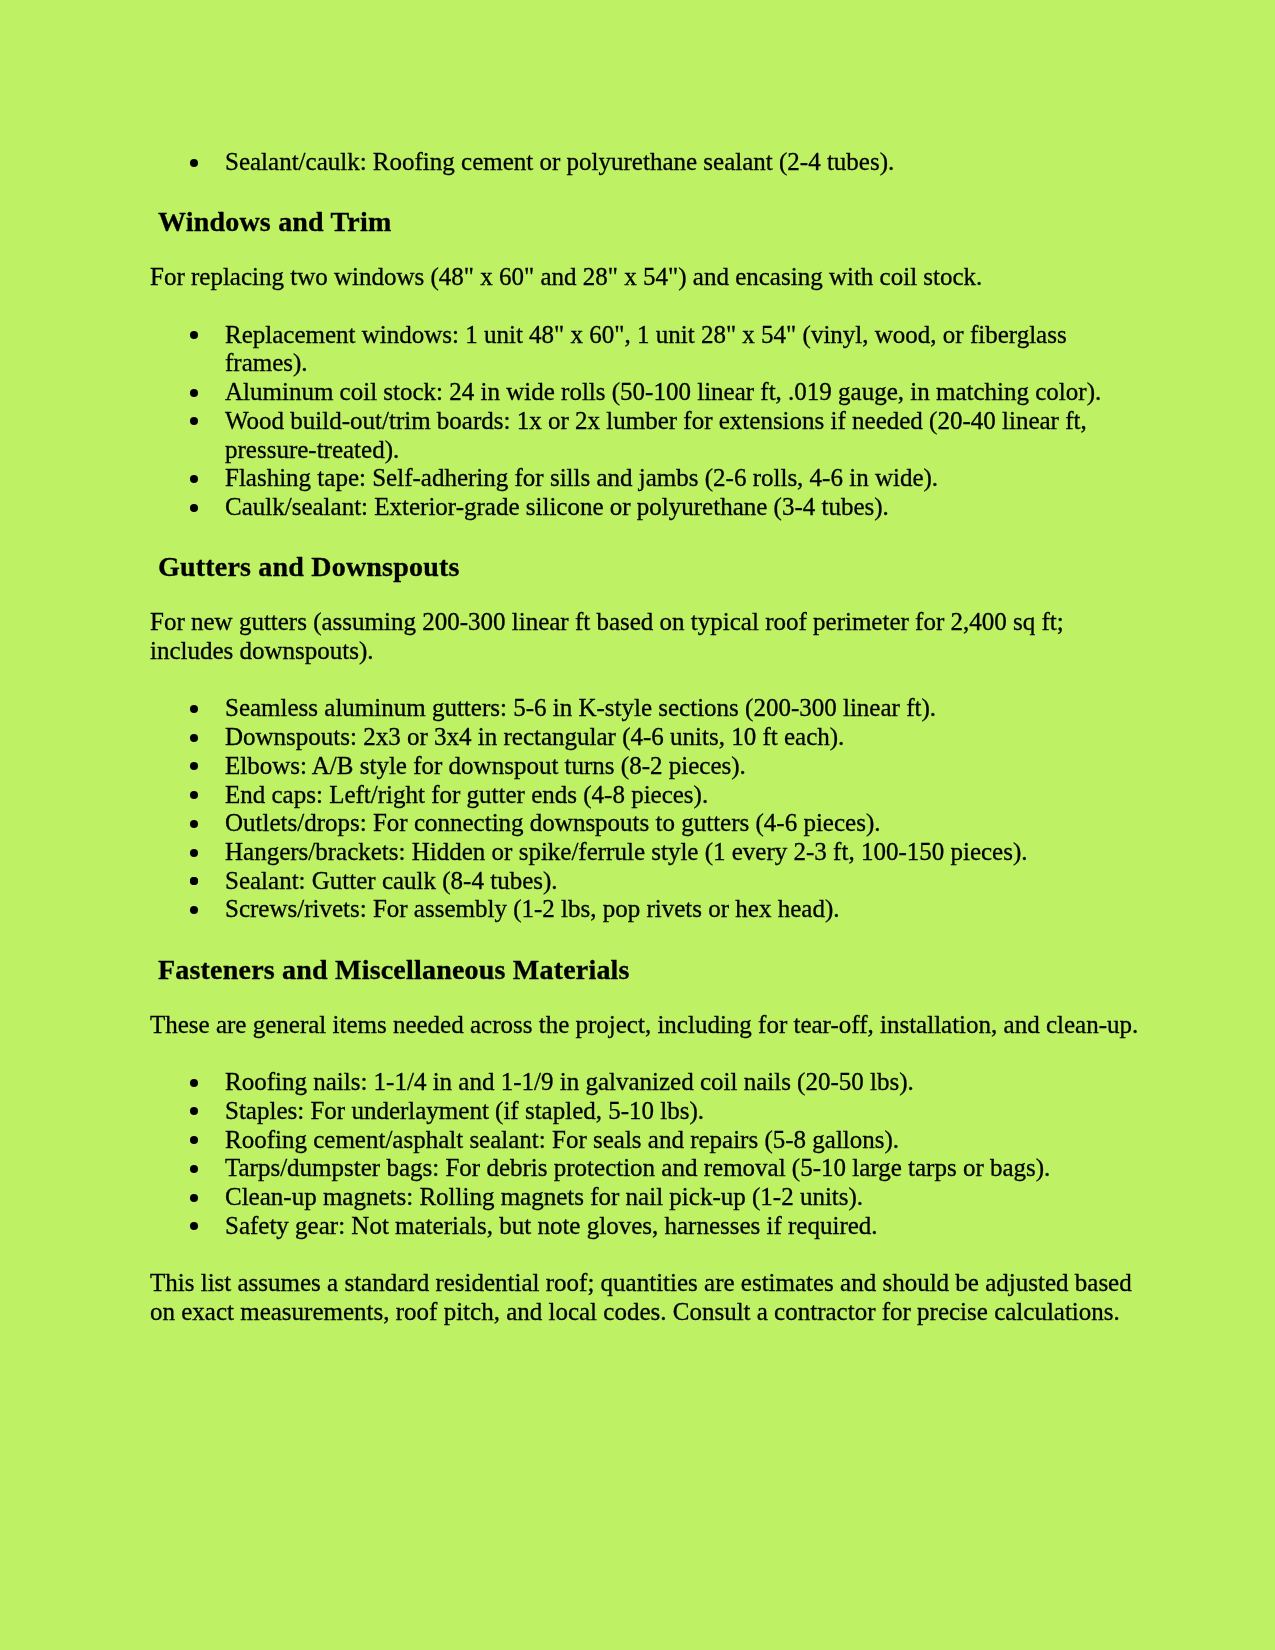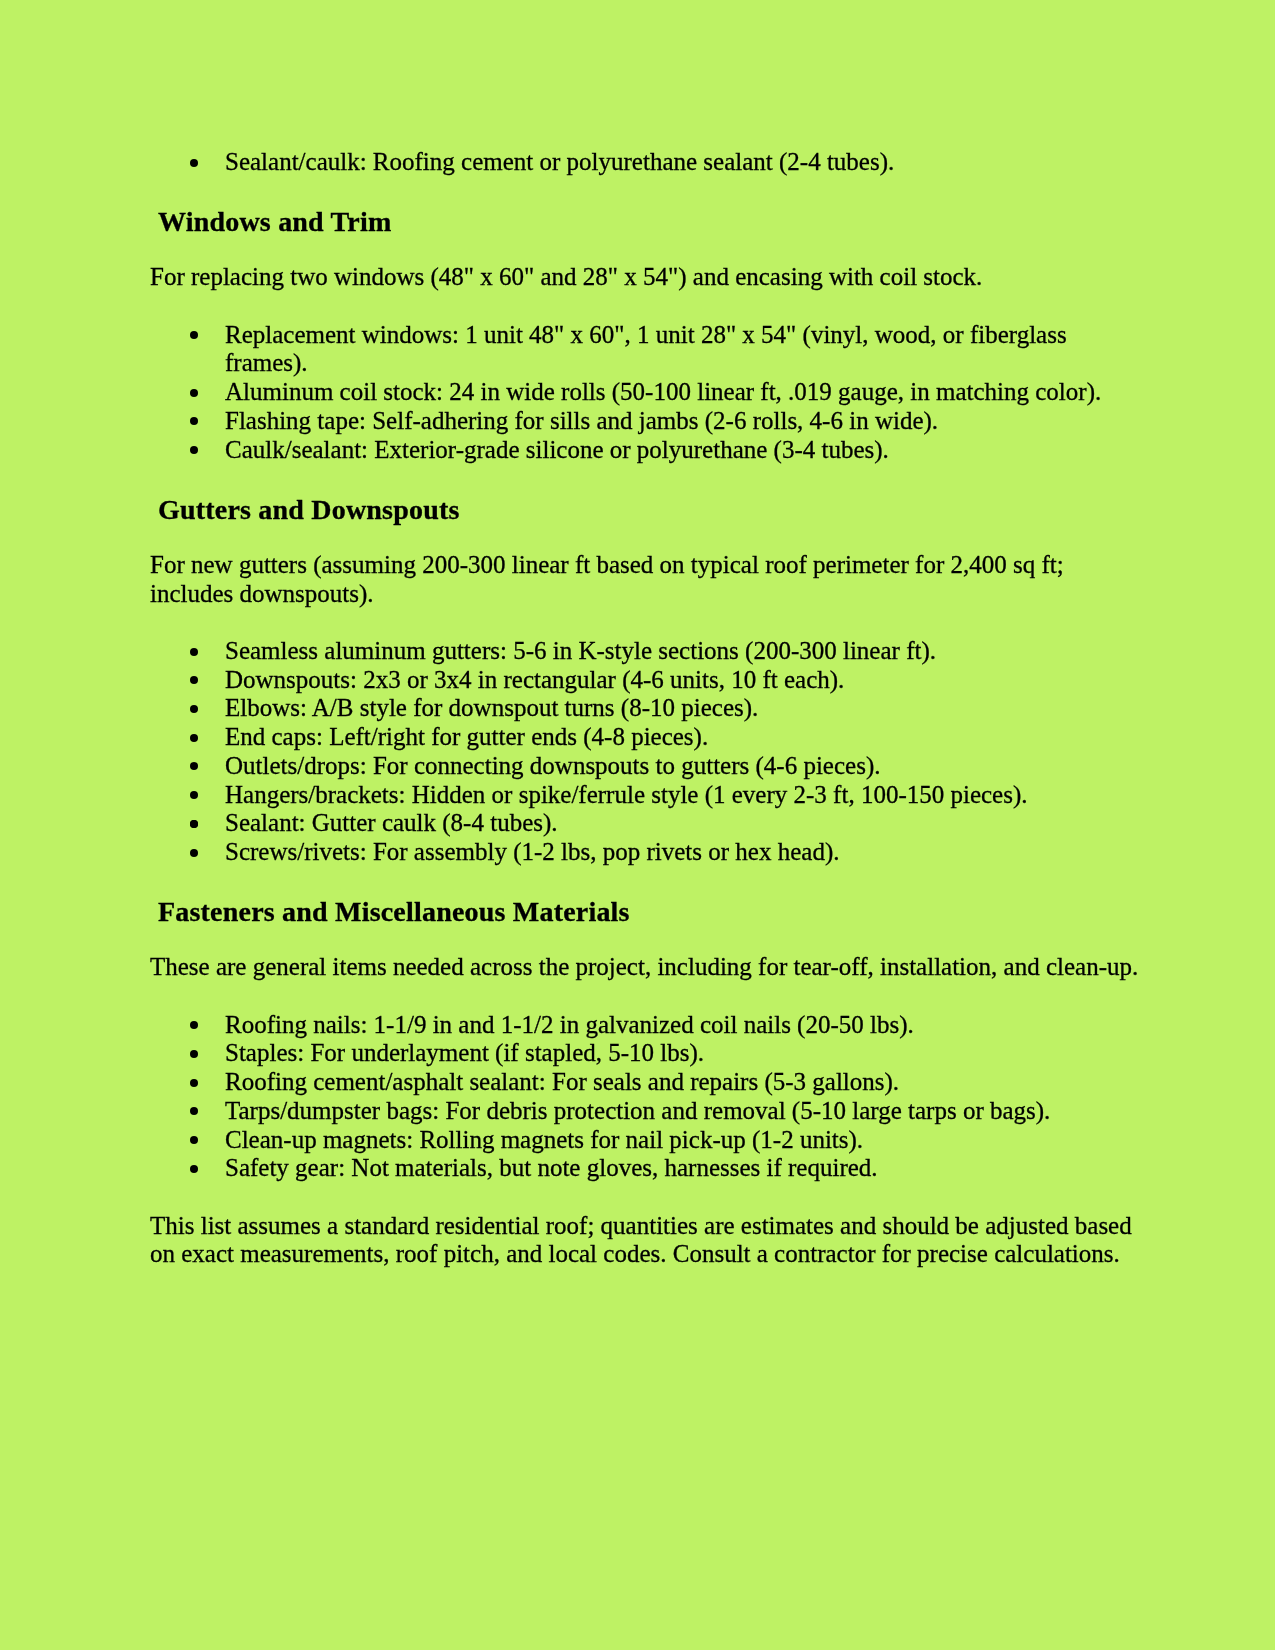--- a/index.html
+++ b/index.html
@@ -66,44 +66,45 @@
         <span class="bullet-dot"></span>
         <span>Sealant/caulk: Roofing cement or polyurethane sealant (2-4 tubes).</span>
       </li>
     </ul>
 
     <h2 class="sec-heading">Windows and Trim</h2>
     <p>For replacing two windows (48" x 60" and 28" x 54") and encasing with coil stock.</p>
     <ul class="blist">
       <li><span class="bullet-dot"></span><span>Replacement windows: 1 unit 48" x 60", 1 unit 28" x 54" (vinyl, wood, or fiberglass frames).</span></li>
       <li><span class="bullet-dot"></span><span>Aluminum coil stock: 24 in wide rolls (50-100 linear ft, .019 gauge, in matching color).</span></li>
+      <li><span class="bullet-dot"></span><span>Wood build-out/trim boards: 1x or 2x lumber for extensions if needed (20-40 linear ft, pressure-treated).</span></li>
       <li><span class="bullet-dot"></span><span>Flashing tape: Self-adhering for sills and jambs (2-6 rolls, 4-6 in wide).</span></li>
       <li><span class="bullet-dot"></span><span>Caulk/sealant: Exterior-grade silicone or polyurethane (3-4 tubes).</span></li>
     </ul>
 
     <h2 class="sec-heading">Gutters and Downspouts</h2>
     <p>For new gutters (assuming 200-300 linear ft based on typical roof perimeter for 2,400 sq ft; includes downspouts).</p>
     <ul class="blist">
       <li><span class="bullet-dot"></span><span>Seamless aluminum gutters: 5-6 in K-style sections (200-300 linear ft).</span></li>
       <li><span class="bullet-dot"></span><span>Downspouts: 2x3 or 3x4 in rectangular (4-6 units, 10 ft each).</span></li>
-      <li><span class="bullet-dot"></span><span>Elbows: A/B style for downspout turns (8-10 pieces).</span></li>
+      <li><span class="bullet-dot"></span><span>Elbows: A/B style for downspout turns (8-2 pieces).</span></li>
       <li><span class="bullet-dot"></span><span>End caps: Left/right for gutter ends (4-8 pieces).</span></li>
       <li><span class="bullet-dot"></span><span>Outlets/drops: For connecting downspouts to gutters (4-6 pieces).</span></li>
       <li><span class="bullet-dot"></span><span>Hangers/brackets: Hidden or spike/ferrule style (1 every 2-3 ft, 100-150 pieces).</span></li>
       <li><span class="bullet-dot"></span></li>
       <li><span class="bullet-dot"></span><span>Sealant: Gutter caulk (8-4 tubes).</span></li>
       <li><span class="bullet-dot"></span><span>Screws/rivets: For assembly (1-2 lbs, pop rivets or hex head).</span></li>
     </ul>
 
     <h2 class="sec-heading">Fasteners and Miscellaneous Materials</h2>
     <p>These are general items needed across the project, including for tear-off, installation, and clean-up.</p>
     <ul class="blist">
-      <li><span class="bullet-dot"></span><span>Roofing nails: 1-1/9 in and 1-1/2 in galvanized coil nails (20-50 lbs).</span></li>
+      <li><span class="bullet-dot"></span><span>Roofing nails: 1-1/4 in and 1-1/9 in galvanized coil nails (20-50 lbs).</span></li>
       <li><span class="bullet-dot"></span><span>Staples: For underlayment (if stapled, 5-10 lbs).</span></li>
-      <li><span class="bullet-dot"></span><span>Roofing cement/asphalt sealant: For seals and repairs (5-3 gallons).</span></li>
+      <li><span class="bullet-dot"></span><span>Roofing cement/asphalt sealant: For seals and repairs (5-8 gallons).</span></li>
       <li><span class="bullet-dot"></span><span>Tarps/dumpster bags: For debris protection and removal (5-10 large tarps or bags).</span></li>
       <li><span class="bullet-dot"></span><span>Clean-up magnets: Rolling magnets for nail pick-up (1-2 units).</span></li>
       <li><span class="bullet-dot"></span><span>Safety gear: Not materials, but note gloves, harnesses if required.</span></li>
     </ul>
 
     <p>This list assumes a standard residential roof; quantities are estimates and should be adjusted based on exact measurements, roof pitch, and local codes. Consult a contractor for precise calculations.</p>
 
   </div>
 </div>
 

